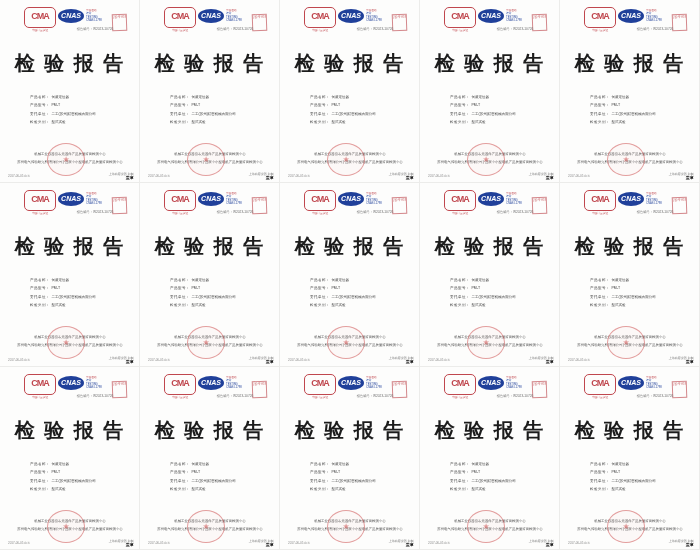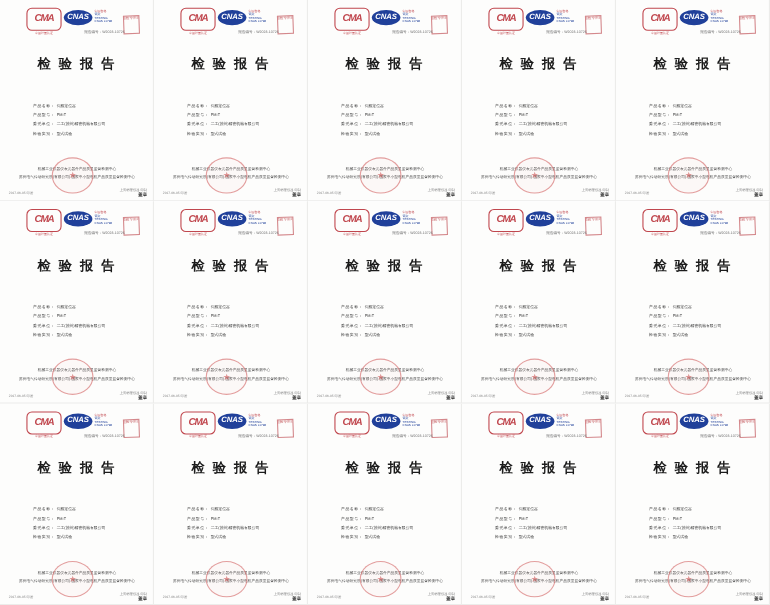--- a/index.html
+++ b/index.html
@@ -16,21 +16,21 @@
   .page{
     position:relative;width:140px;height:183.4px;
     background:#fdfdfc;
     box-shadow:inset -1px 0 0 #ececea, inset 0 -1px 0 #ececea;
     overflow:hidden;
   }
   
   .cma{
     position:absolute;left:24px;top:7px;width:30px;height:19px;
     border:1.5px solid #c0474e;border-radius:5px;
-    color:#c0474e;font-weight:bold;font-style:italic;
+    color:#c0474e;font-weight:bold;
     font-size:9px;line-height:17px;text-align:center;
     letter-spacing:-1px;
   }
   .cma-sub{
     position:absolute;left:20px;top:28px;width:40px;
     color:#c0474e;text-align:center;
     font-size:6px;transform:scale(.45);transform-origin:center top;
     white-space:nowrap;
   }
   .cnas-wrap{position:absolute;left:58px;top:9px;display:flex;}
@@ -60,21 +60,21 @@
   .report-no{
     position:absolute;left:50px;top:27px;width:90px;
     color:#6f6f6f;text-align:center;
     font-size:6.5px;transform:scale(.5);transform-origin:center top;
     white-space:nowrap;
   }
   
   .title{
     position:absolute;left:0;top:50px;width:140px;
     text-align:center;color:#1c1c1c;
-    font-size:12px;font-weight:bold;letter-spacing:2px;
+    font-size:20px;font-weight:bold;letter-spacing:2px;
     font-family:"Liberation Sans","DejaVu Sans",sans-serif;
   }
   
   .fields{
     position:absolute;left:30px;top:92px;width:1px;height:40px;
   }
   .fields-inner{
     transform:scale(.5);transform-origin:0 0;width:220px;
     font-size:7px;line-height:17px;color:#3a3a3a;white-space:nowrap;
   }

